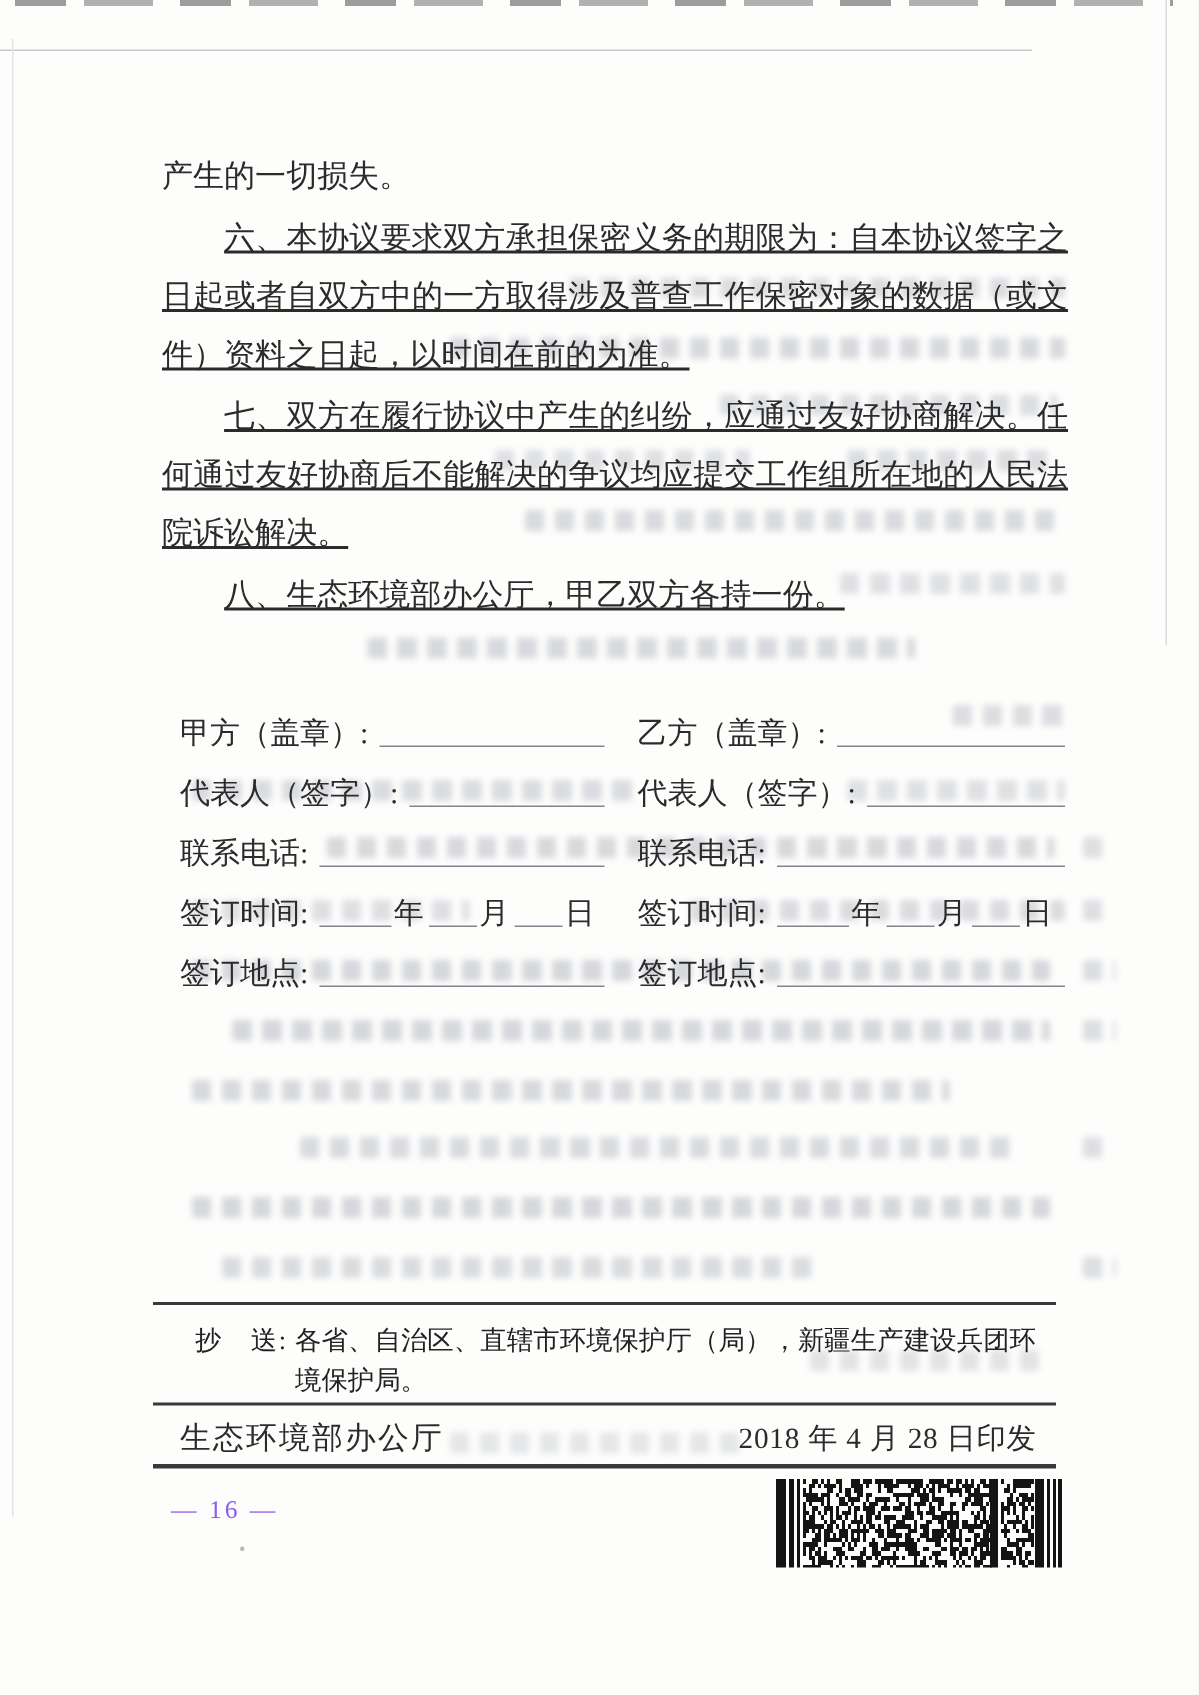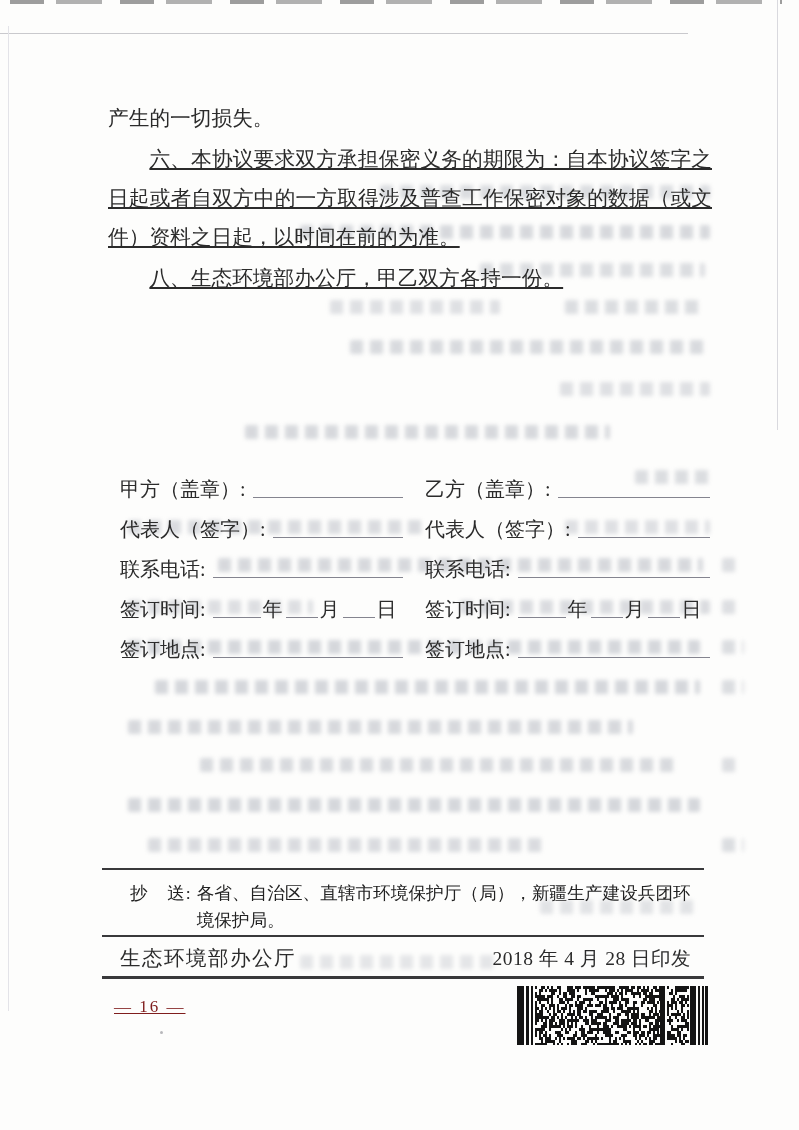--- a/index.html
+++ b/index.html
@@ -49,21 +49,21 @@
   .copy-row { position:absolute; left:130px; top:880px; width:578px; display:flex;
     font-size:17.6px; line-height:27px; color:#222; }
   .copy-label { white-space:nowrap; margin-right:5px; letter-spacing:1px; }
   .copy-text { width:494px; text-align:justify; }
   .org-row { position:absolute; left:102px; top:941px; width:602px; height:34px;
     display:flex; justify-content:space-between; align-items:center; box-sizing:border-box;
     padding:0 13px 0 18px; }
   .org-name { font-size:20.5px; letter-spacing:1.5px; }
   .print-date { font-size:19.5px; letter-spacing:.5px; }
   .page-num { position:absolute; left:114px; top:997px; font-size:17px; letter-spacing:2px;
-    color:#7f1d1d;text-decoration:underline; }
+    color:#8b5cf6; }
   .barcode { position:absolute; left:517px; top:986px; width:191px; height:59px; }
 </style>
 </head>
 <body>
 
 <div class="page">
 
   <div class="top-strip"></div>
   <div class="top-faint-line"></div>
   <div class="edge-right"></div>
@@ -97,20 +97,21 @@
       <div class="ghost" style="top: 798px; left: 128px; width: 572px; opacity: 0.5;"></div>
       <div class="ghost" style="top: 838px; left: 148px; width: 400px; opacity: 0.44;"></div>
       <div class="ghost" style="top: 838px; left: 722px; width: 22px; opacity: 0.42;"></div>
       <div class="ghost" style="top: 900px; left: 540px; width: 160px; opacity: 0.34;"></div>
       <div class="ghost" style="top: 955px; left: 300px; width: 200px; opacity: 0.3;"></div>
     </div>
 
   <main class="body-text" id="body-text">
       <p class="">产生的一切损失。</p>
       <p class="indent">六、本协议要求双方承担保密义务的期限为：自本协议签字之日起或者自双方中的一方取得涉及普查工作保密对象的数据（或文件）资料之日起，以时间在前的为准。</p>
+      <p class="indent">七、双方在履行协议中产生的纠纷，应通过友好协商解决。任何通过友好协商后不能解决的争议均应提交工作组所在地的人民法院诉讼解决。</p>
       <p class="indent">八、生态环境部办公厅，甲乙双方各持一份。</p>
     </main>
 
   <section class="sign-col a">
     <div class="sign-row">
       <span class="sign-label">甲方（盖章）:</span>
       <span class="uline"></span>
     </div>
     <div class="sign-row">
       <span class="sign-label">代表人（签字）:</span>

